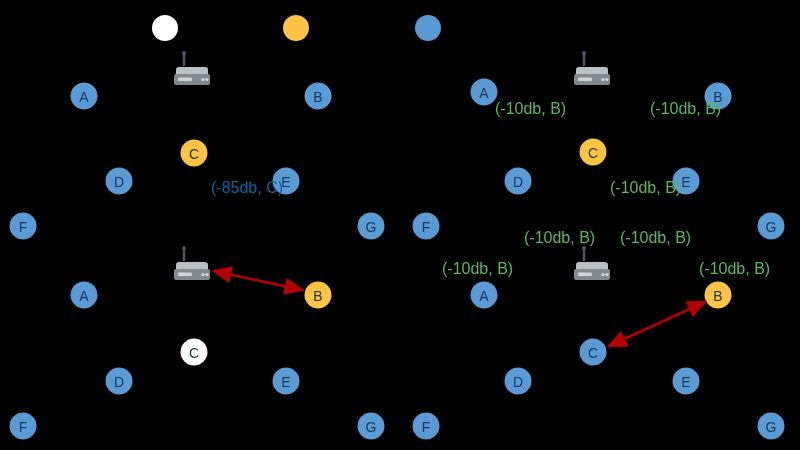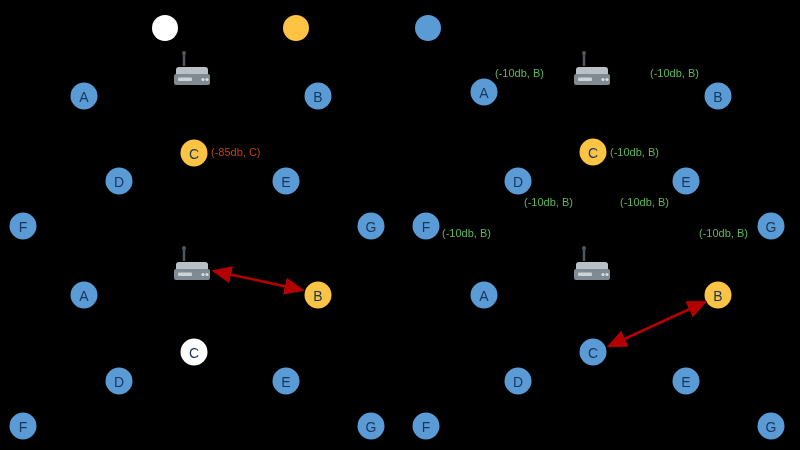--- a/index.html
+++ b/index.html
@@ -34,23 +34,24 @@
   }
   .router {
     position: absolute;
     width: 48px; height: 42px;
     transform: translate(-50%, -50%);
     z-index: 2;
   }
   .annotation {
     position: absolute;
     transform: translateY(-50%);
-    font-size: 11px;
+    font-size: 16px;
     white-space: nowrap;
     z-index: 2;
+    margin-top: 36px;
   }
 </style>
 </head>
 <body style="background: rgb(0, 0, 0);">
 
 <div id="canvas" style="width: 800px; height: 450px; background: rgb(0, 0, 0);">
   <svg id="arrow-layer" width="800" height="450">
       <defs>
         <marker id="ah" markerWidth="9" markerHeight="8" refX="7" refY="3.5" orient="auto-start-reverse">
           <path d="M0,0 L8,3.5 L0,7 Z" fill="#b40000"></path>
@@ -119,21 +120,21 @@
     <div class="node" style="left: 286px; top: 381px; background: rgb(91, 155, 213); color: rgb(23, 55, 94);">E</div>
     <div class="node" style="left: 23px; top: 426px; background: rgb(91, 155, 213); color: rgb(23, 55, 94);">F</div>
     <div class="node" style="left: 371px; top: 426px; background: rgb(91, 155, 213); color: rgb(23, 55, 94);">G</div>
     <div class="node" style="left: 484px; top: 295px; background: rgb(91, 155, 213); color: rgb(23, 55, 94);">A</div>
     <div class="node" style="left: 718px; top: 295px; background: rgb(253, 195, 69); color: rgb(23, 55, 94);">B</div>
     <div class="node" style="left: 593px; top: 352px; background: rgb(91, 155, 213); color: rgb(23, 55, 94);">C</div>
     <div class="node" style="left: 518px; top: 381px; background: rgb(91, 155, 213); color: rgb(23, 55, 94);">D</div>
     <div class="node" style="left: 686px; top: 381px; background: rgb(91, 155, 213); color: rgb(23, 55, 94);">E</div>
     <div class="node" style="left: 426px; top: 426px; background: rgb(91, 155, 213); color: rgb(23, 55, 94);">F</div>
     <div class="node" style="left: 771px; top: 426px; background: rgb(91, 155, 213); color: rgb(23, 55, 94);">G</div>
-    <div class="annotation" style="left: 211px; top: 152px; color: #c2410c;">(-85db, C)</div>
+    <div class="annotation" style="left: 211px; top: 152px; color: #0369a1;">(-85db, C)</div>
     <div class="annotation" style="left: 495px; top: 73px; color: rgb(92, 184, 92);">(-10db, B)</div>
     <div class="annotation" style="left: 650px; top: 73px; color: rgb(92, 184, 92);">(-10db, B)</div>
     <div class="annotation" style="left: 610px; top: 152px; color: rgb(92, 184, 92);">(-10db, B)</div>
     <div class="annotation" style="left: 524px; top: 202px; color: rgb(92, 184, 92);">(-10db, B)</div>
     <div class="annotation" style="left: 620px; top: 202px; color: rgb(92, 184, 92);">(-10db, B)</div>
     <div class="annotation" style="left: 442px; top: 233px; color: rgb(92, 184, 92);">(-10db, B)</div>
     <div class="annotation" style="left: 699px; top: 233px; color: rgb(92, 184, 92);">(-10db, B)</div>
   </div>
 
 </body></html>

